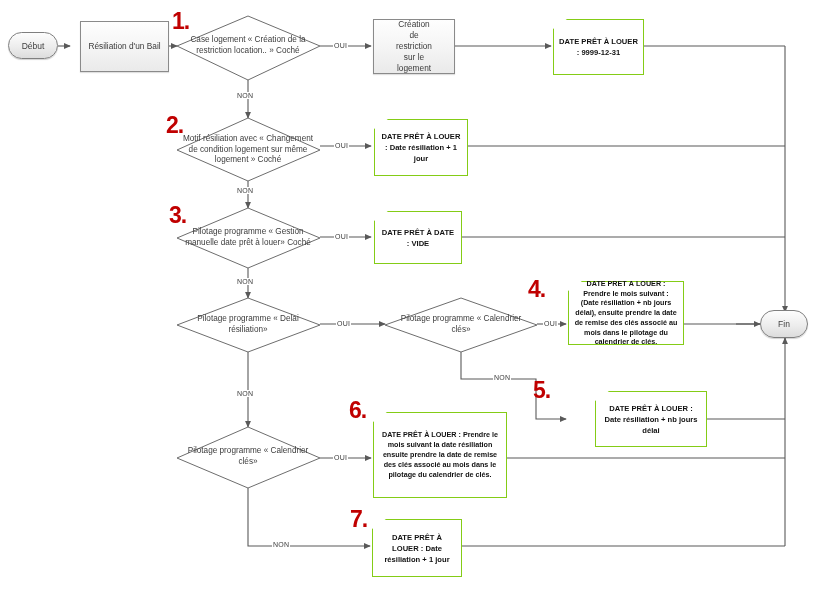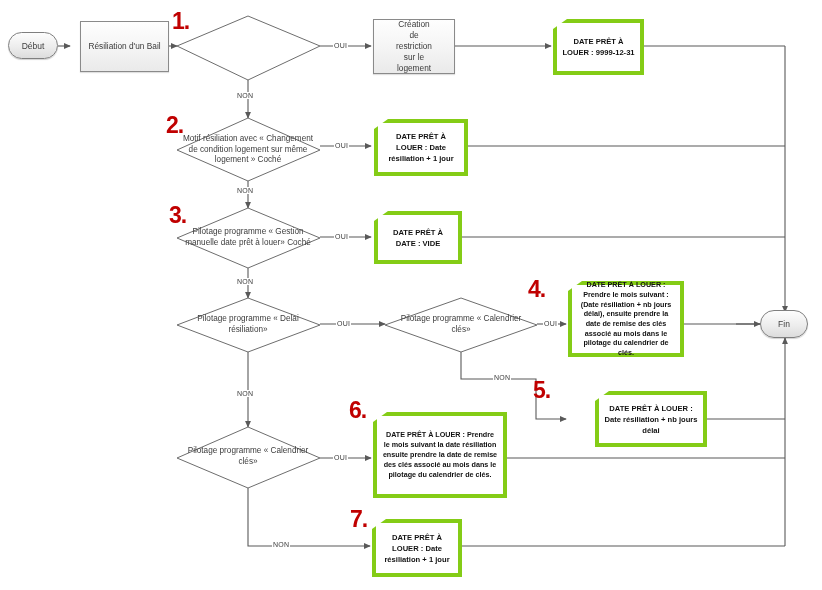--- a/index.html
+++ b/index.html
@@ -32,21 +32,21 @@
     position:absolute;
     display:flex;align-items:center;justify-content:center;
     text-align:center;
     font-size:8.2px;color:#3c3c3c;line-height:1.3;
     pointer-events:none;
   }
   .doc{
     position:absolute;
     box-sizing:border-box;
     background:#ffffff;
-    border:4px solid #84cc16;
+    border:1px solid #84cc16;
     display:flex;align-items:center;justify-content:center;
     text-align:center;
     font-size:7.6px;font-weight:bold;color:#111111;line-height:1.45;
     padding:21px 5px;
     clip-path:polygon(14px 0, 100% 0, 100% 100%, 0 100%, 0 10px);
   }
   .doc .txt{display:block;width:100%;}
   .edge-label{
     position:absolute;font-size:7px;color:#3a3a3a;letter-spacing:.2px;
     background:#ffffff;padding:0 1px;line-height:1;
@@ -148,20 +148,23 @@
   </div>
 
   <div class="node process" style="left:72px;top:21px;width:89px;height:51px;padding:4px 6px;margin-left:8px;">
     <span>Résiliation d'un Bail</span>
   </div>
 
   <div class="node process" style="left:373px;top:19px;width:82px;height:55px;padding:4px 20px;">
     <span>Création de restriction sur le logement</span>
   </div>
 
+  <div class="diamond-label" style="left:186px;top:24px;width:124px;height:44px;">
+    <span>Case logement « Création de la restriction location.. » Coché</span>
+  </div>
   <div class="diamond-label" style="left:178px;top:124px;width:140px;height:52px;">
     <span>Motif résiliation avec « Changement de condition logement sur même logement » Coché</span>
   </div>
   <div class="diamond-label" style="left:180px;top:216px;width:136px;height:44px;">
     <span>Pilotage programme « Gestion manuelle date prêt à louer» Coché</span>
   </div>
   <div class="diamond-label" style="left:182px;top:305px;width:132px;height:40px;">
     <span>Pilotage programme « Delai résiliation»</span>
   </div>
   <div class="diamond-label" style="left:396px;top:306px;width:130px;height:38px;">
@@ -176,21 +179,21 @@
   </div>
 
   <div class="doc" style="left:374px;top:119px;width:94px;height:57px;">
     <span class="txt">DATE PRÊT À LOUER : Date résiliation + 1 jour</span>
   </div>
 
   <div class="doc" style="left:374px;top:211px;width:88px;height:53px;">
     <span class="txt">DATE PRÊT À DATE : VIDE</span>
   </div>
 
-  <div class="doc" style="left:568px;top:281px;width:116px;height:76px;font-size:7.2px;line-height:1.35;">
+  <div class="doc" style="left:568px;top:281px;width:116px;height:64px;font-size:7.2px;line-height:1.35;">
     <span class="txt">DATE PRÊT À LOUER : Prendre le mois suivant : (Date résiliation + nb jours délai), ensuite prendre la date de remise des clés associé au mois dans le pilotage du calendrier de clés.</span>
   </div>
 
   <div class="doc" style="left:595px;top:391px;width:112px;height:56px;">
     <span class="txt">DATE PRÊT À LOUER : Date résiliation + nb jours délai</span>
   </div>
 
   <div class="doc" style="left:373px;top:412px;width:134px;height:86px;font-size:7.2px;line-height:1.38;">
     <span class="txt">DATE PRÊT À LOUER : Prendre le mois suivant la date résiliation ensuite prendre la date de remise des clés associé au mois dans le pilotage du calendrier de clés.</span>
   </div>

